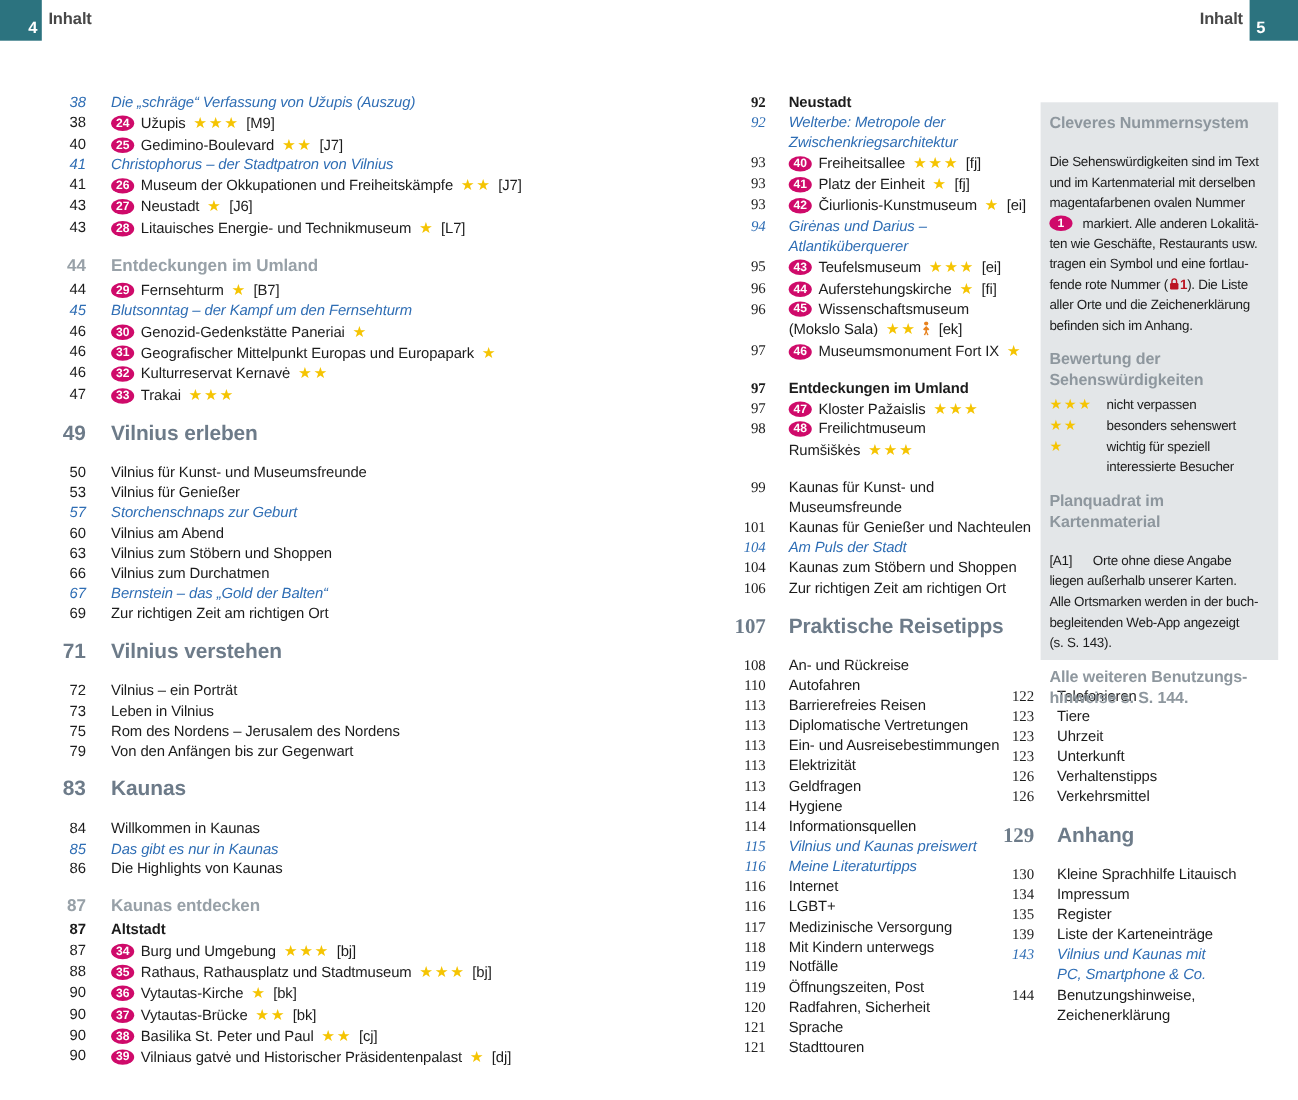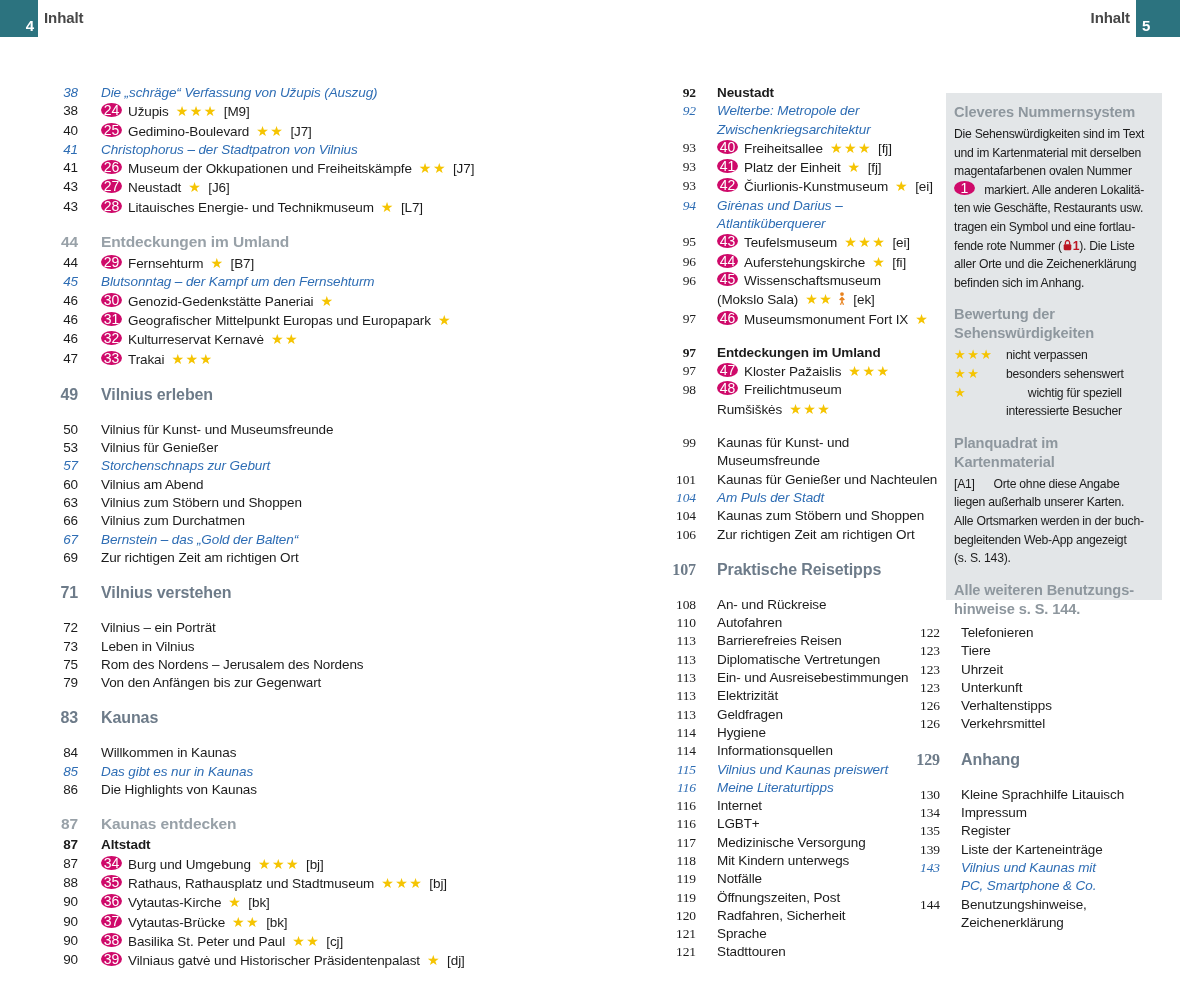--- a/index.html
+++ b/index.html
@@ -21,41 +21,41 @@
   #col-left{left:40px;top:84px;width:578px;}
   #col-mid{left:640px;top:84px;width:322px;}
   #col-right{left:884px;top:624px;width:296px;}
   .row{display:flex;align-items:flex-start;font-size:13.5px;line-height:18.3px;color:#1c1c1c;}
   .num{flex:none;text-align:right;}
   #col-left .num{width:38px;margin-right:23px;}
   #col-mid .num,#col-right .num{width:56px;margin-right:21px;font-family:Liberation Serif, serif;}
   .body{white-space:nowrap;}
   .row.blue .num,.row.blue .txt{color:#2e6db4;font-style:italic;}
   .row.bold .num,.row.bold .txt{font-weight:bold;}
-  .row.chapter{font-size:16px;line-height:28px;font-weight:bold;color:#6d7b89;margin:12px 0;}
+  .row.chapter{font-size:19px;line-height:28px;font-weight:bold;color:#6d7b89;margin:12px 0;}
   .row.section{font-size:15.5px;line-height:20px;font-weight:bold;color:#98a1a8;margin:15px 0 2px 0;}
   .row.gap-before{margin-top:15px;}
   .badge{display:inline-block;min-width:21px;height:14px;border-radius:50%;background:#cf0a6a;
-    color:#fff;font-size:14px;font-weight:normal;line-height:14px;text-align:center;
+    color:#fff;font-size:11px;font-weight:bold;line-height:14px;text-align:center;
     margin-right:6px;position:relative;top:-1px;letter-spacing:0;font-style:normal;}
   .stars{color:#f5c402;font-size:14px;letter-spacing:1.5px;margin-left:7px;font-style:normal;}
   .grid{margin-left:6px;}
   .picon{margin-left:4px;position:relative;top:1px;}
   .line2{display:block;}
 
   
   #sidebar{position:absolute;left:946px;top:93px;width:216px;height:507px;background:#e3e6e8;
     padding:10px 8px;box-sizing:border-box;}
   .sb-title{color:#8e979e;font-weight:bold;font-size:14.6px;line-height:19px;white-space:pre-line;}
   .sb-body{font-size:12.2px;line-height:18.6px;color:#1c1c1c;white-space:pre-wrap;
-    letter-spacing:-0.25px;margin:3px 0 0 0;}
+    letter-spacing:-0.25px;margin:16px 0 0 0;}
   .sb-gap{margin-top:13px;}
   .sb-star-row{display:flex;font-size:12.2px;line-height:18.6px;color:#1c1c1c;letter-spacing:-0.25px;}
   .stars-cell{width:52px;flex:none;color:#f5c402;font-size:13px;letter-spacing:1.5px;}
-  .sb-label{white-space:pre-line;text-align:right;}
+  .sb-label{white-space:pre-line;}
   #sb-rating-list{margin-top:3px;}
   .red-num{color:#bb1522;font-weight:bold;}
   .lock-wrap svg{vertical-align:-1px;}
 </style>
 </head>
 <body>
 
 <div class="page">
 
   <div class="corner" id="corner-left">

